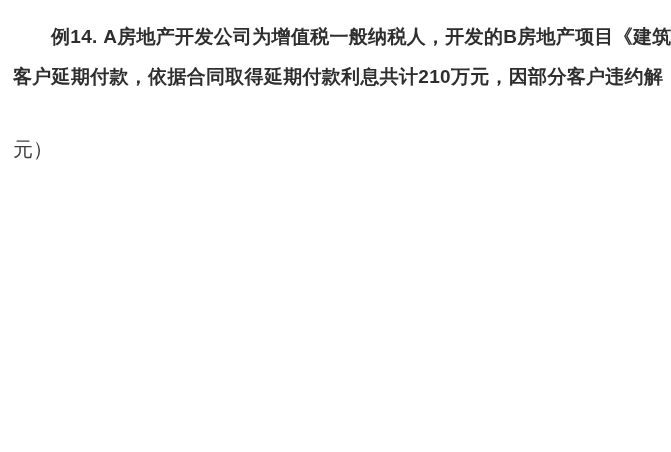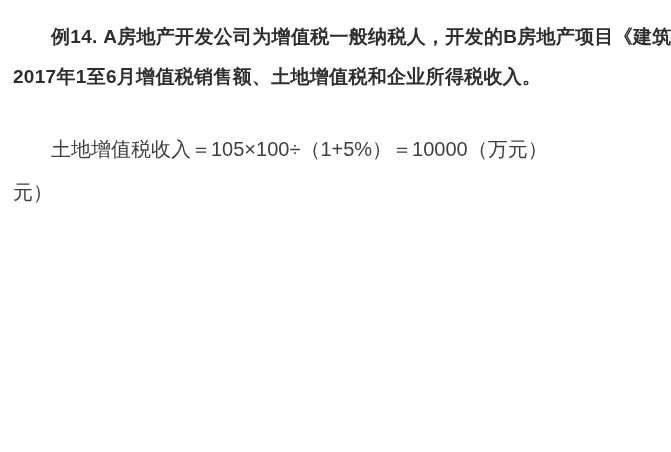--- a/index.html
+++ b/index.html
@@ -38,21 +38,20 @@
     padding-left: 38px;
   }
 </style>
 </head>
 <body>
 
 <div class="page">
 
   <section class="problem">
     <div class="line indent">例14. A房地产开发公司为增值税一般纳税人，开发的B房地产项目《建筑</div>
-    <div class="line">2017年1至6月增值税销售额、土地增值税和企业所得税收入。</div>
+    <div class="line">客户延期付款，依据合同取得延期付款利息共计210万元，因部分客户违约解</div>
   </section>
 
   <section class="solution">
-    <div class="line indent">土地增值税收入＝105×100÷（1+5%）＝10000（万元）</div>
     <div class="line">元）</div>
   </section>
 
 </div>
 
 </body></html>

